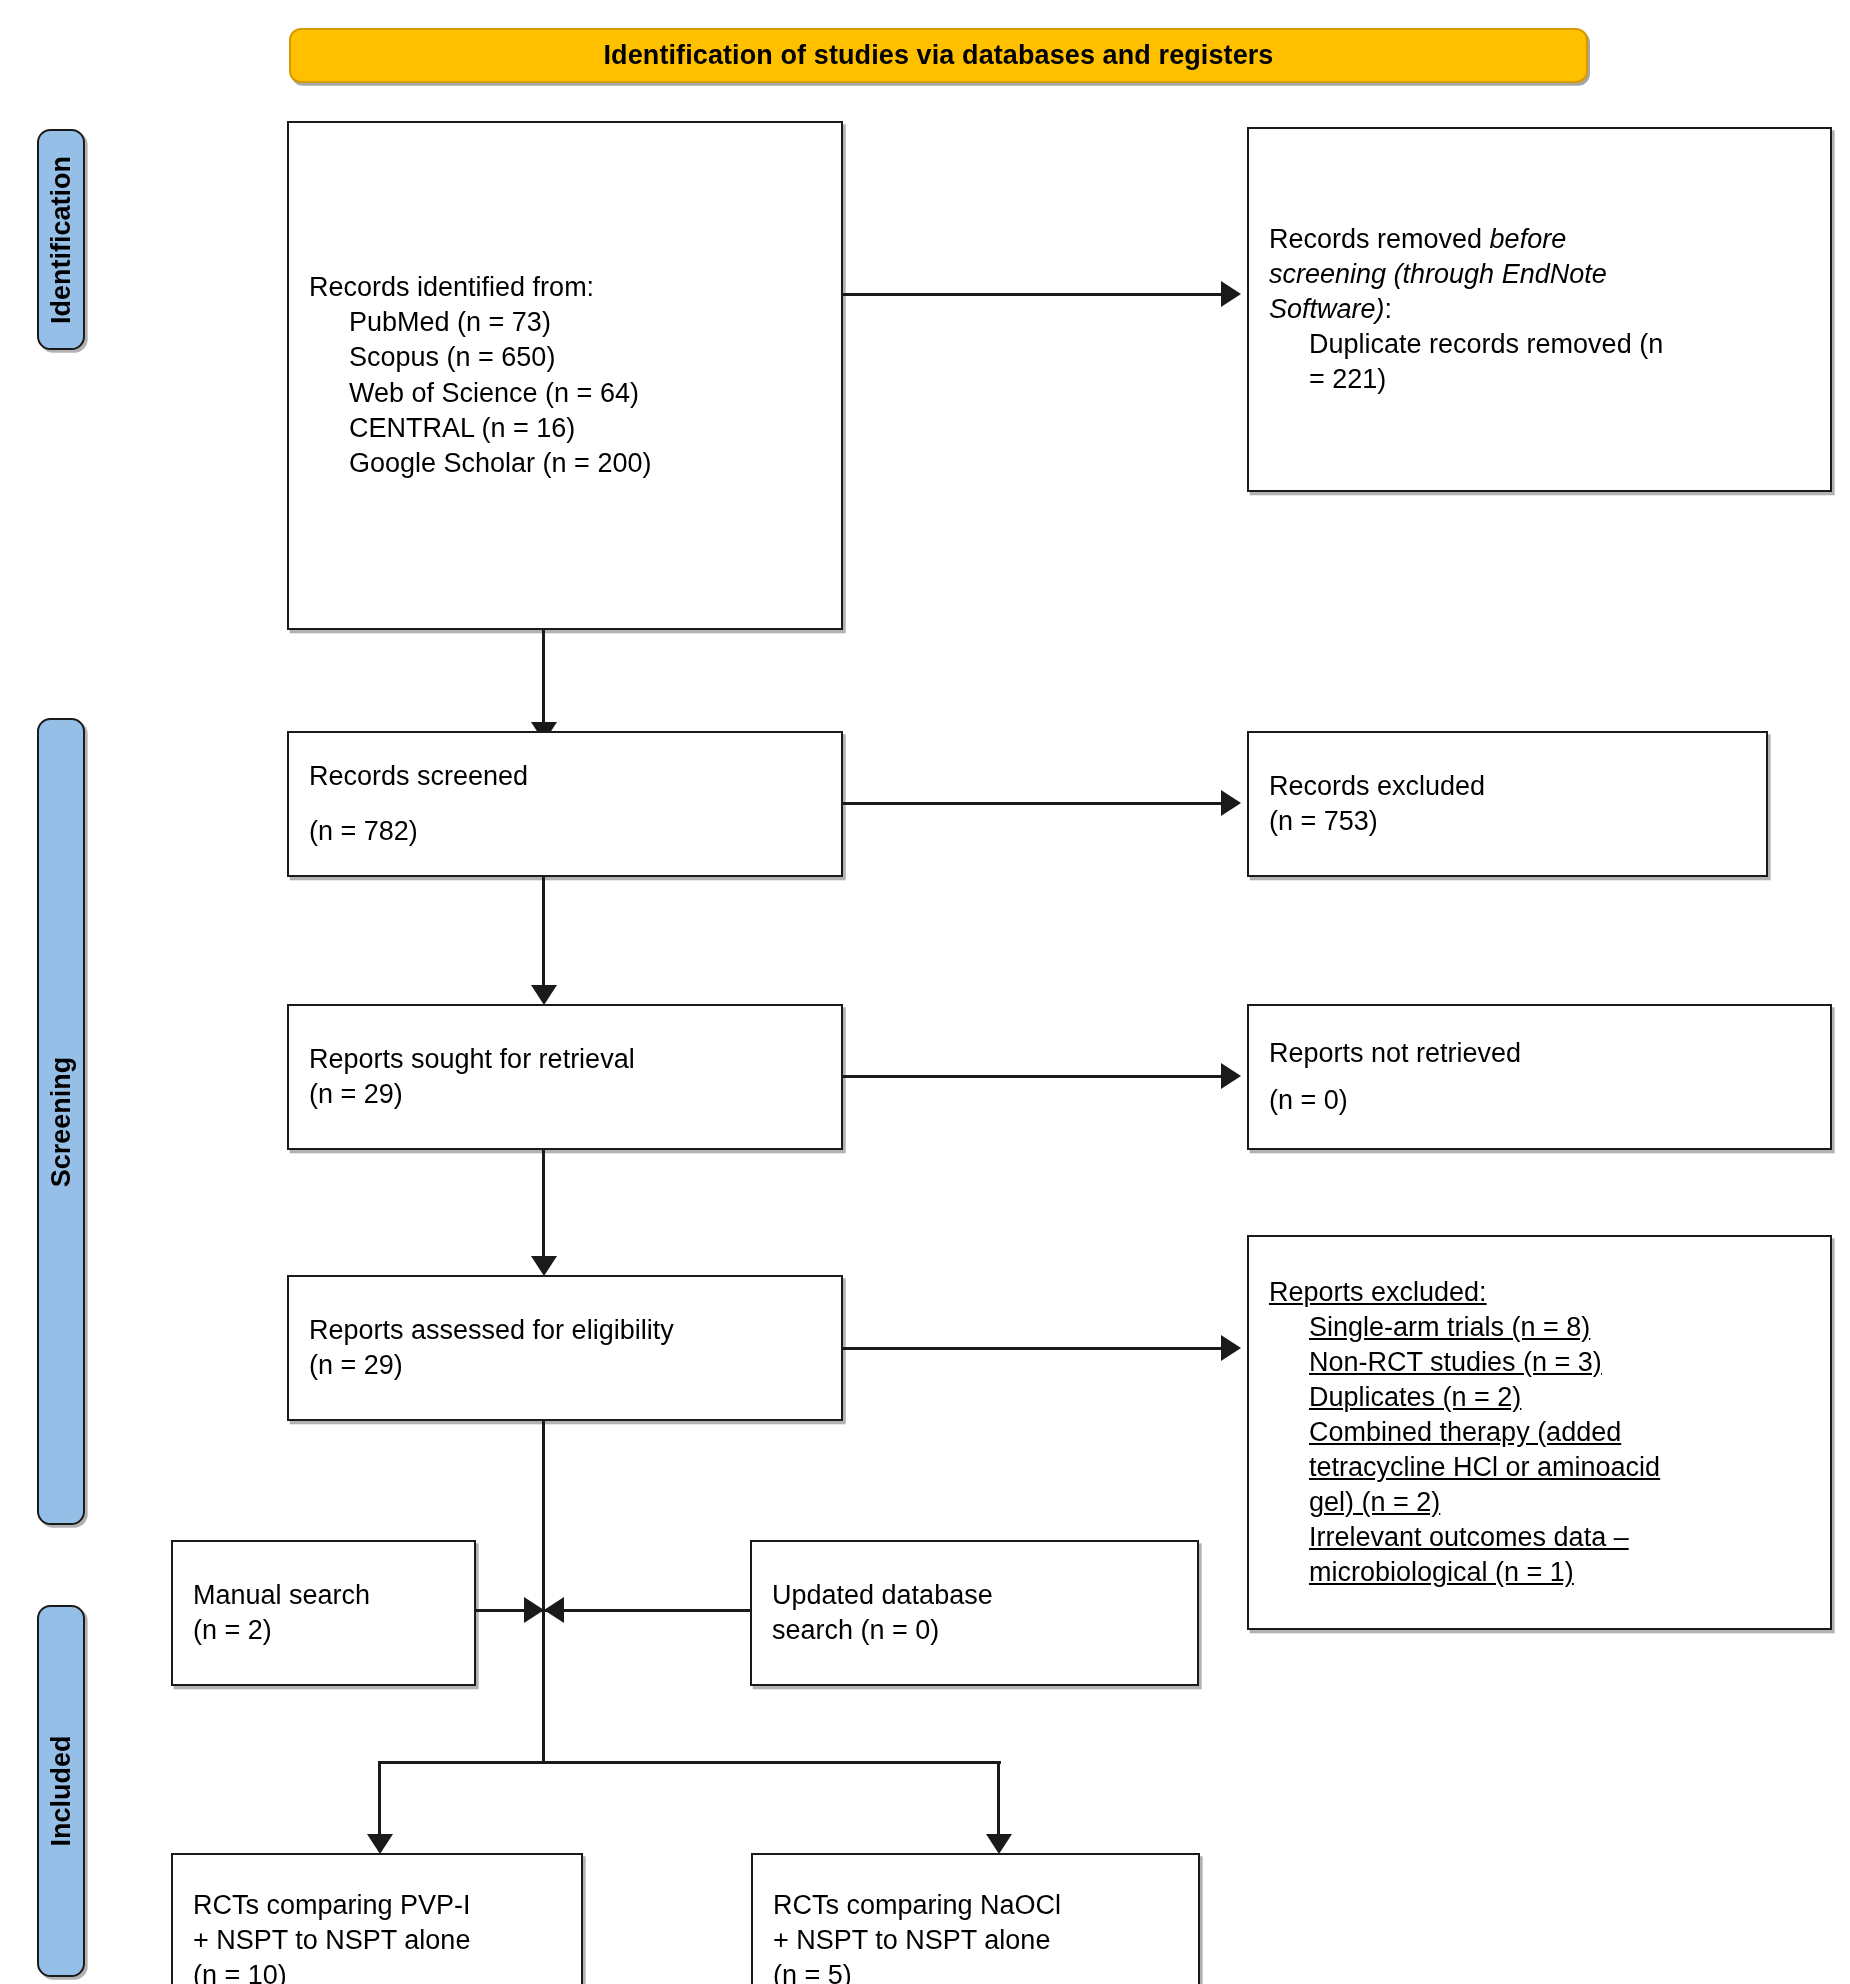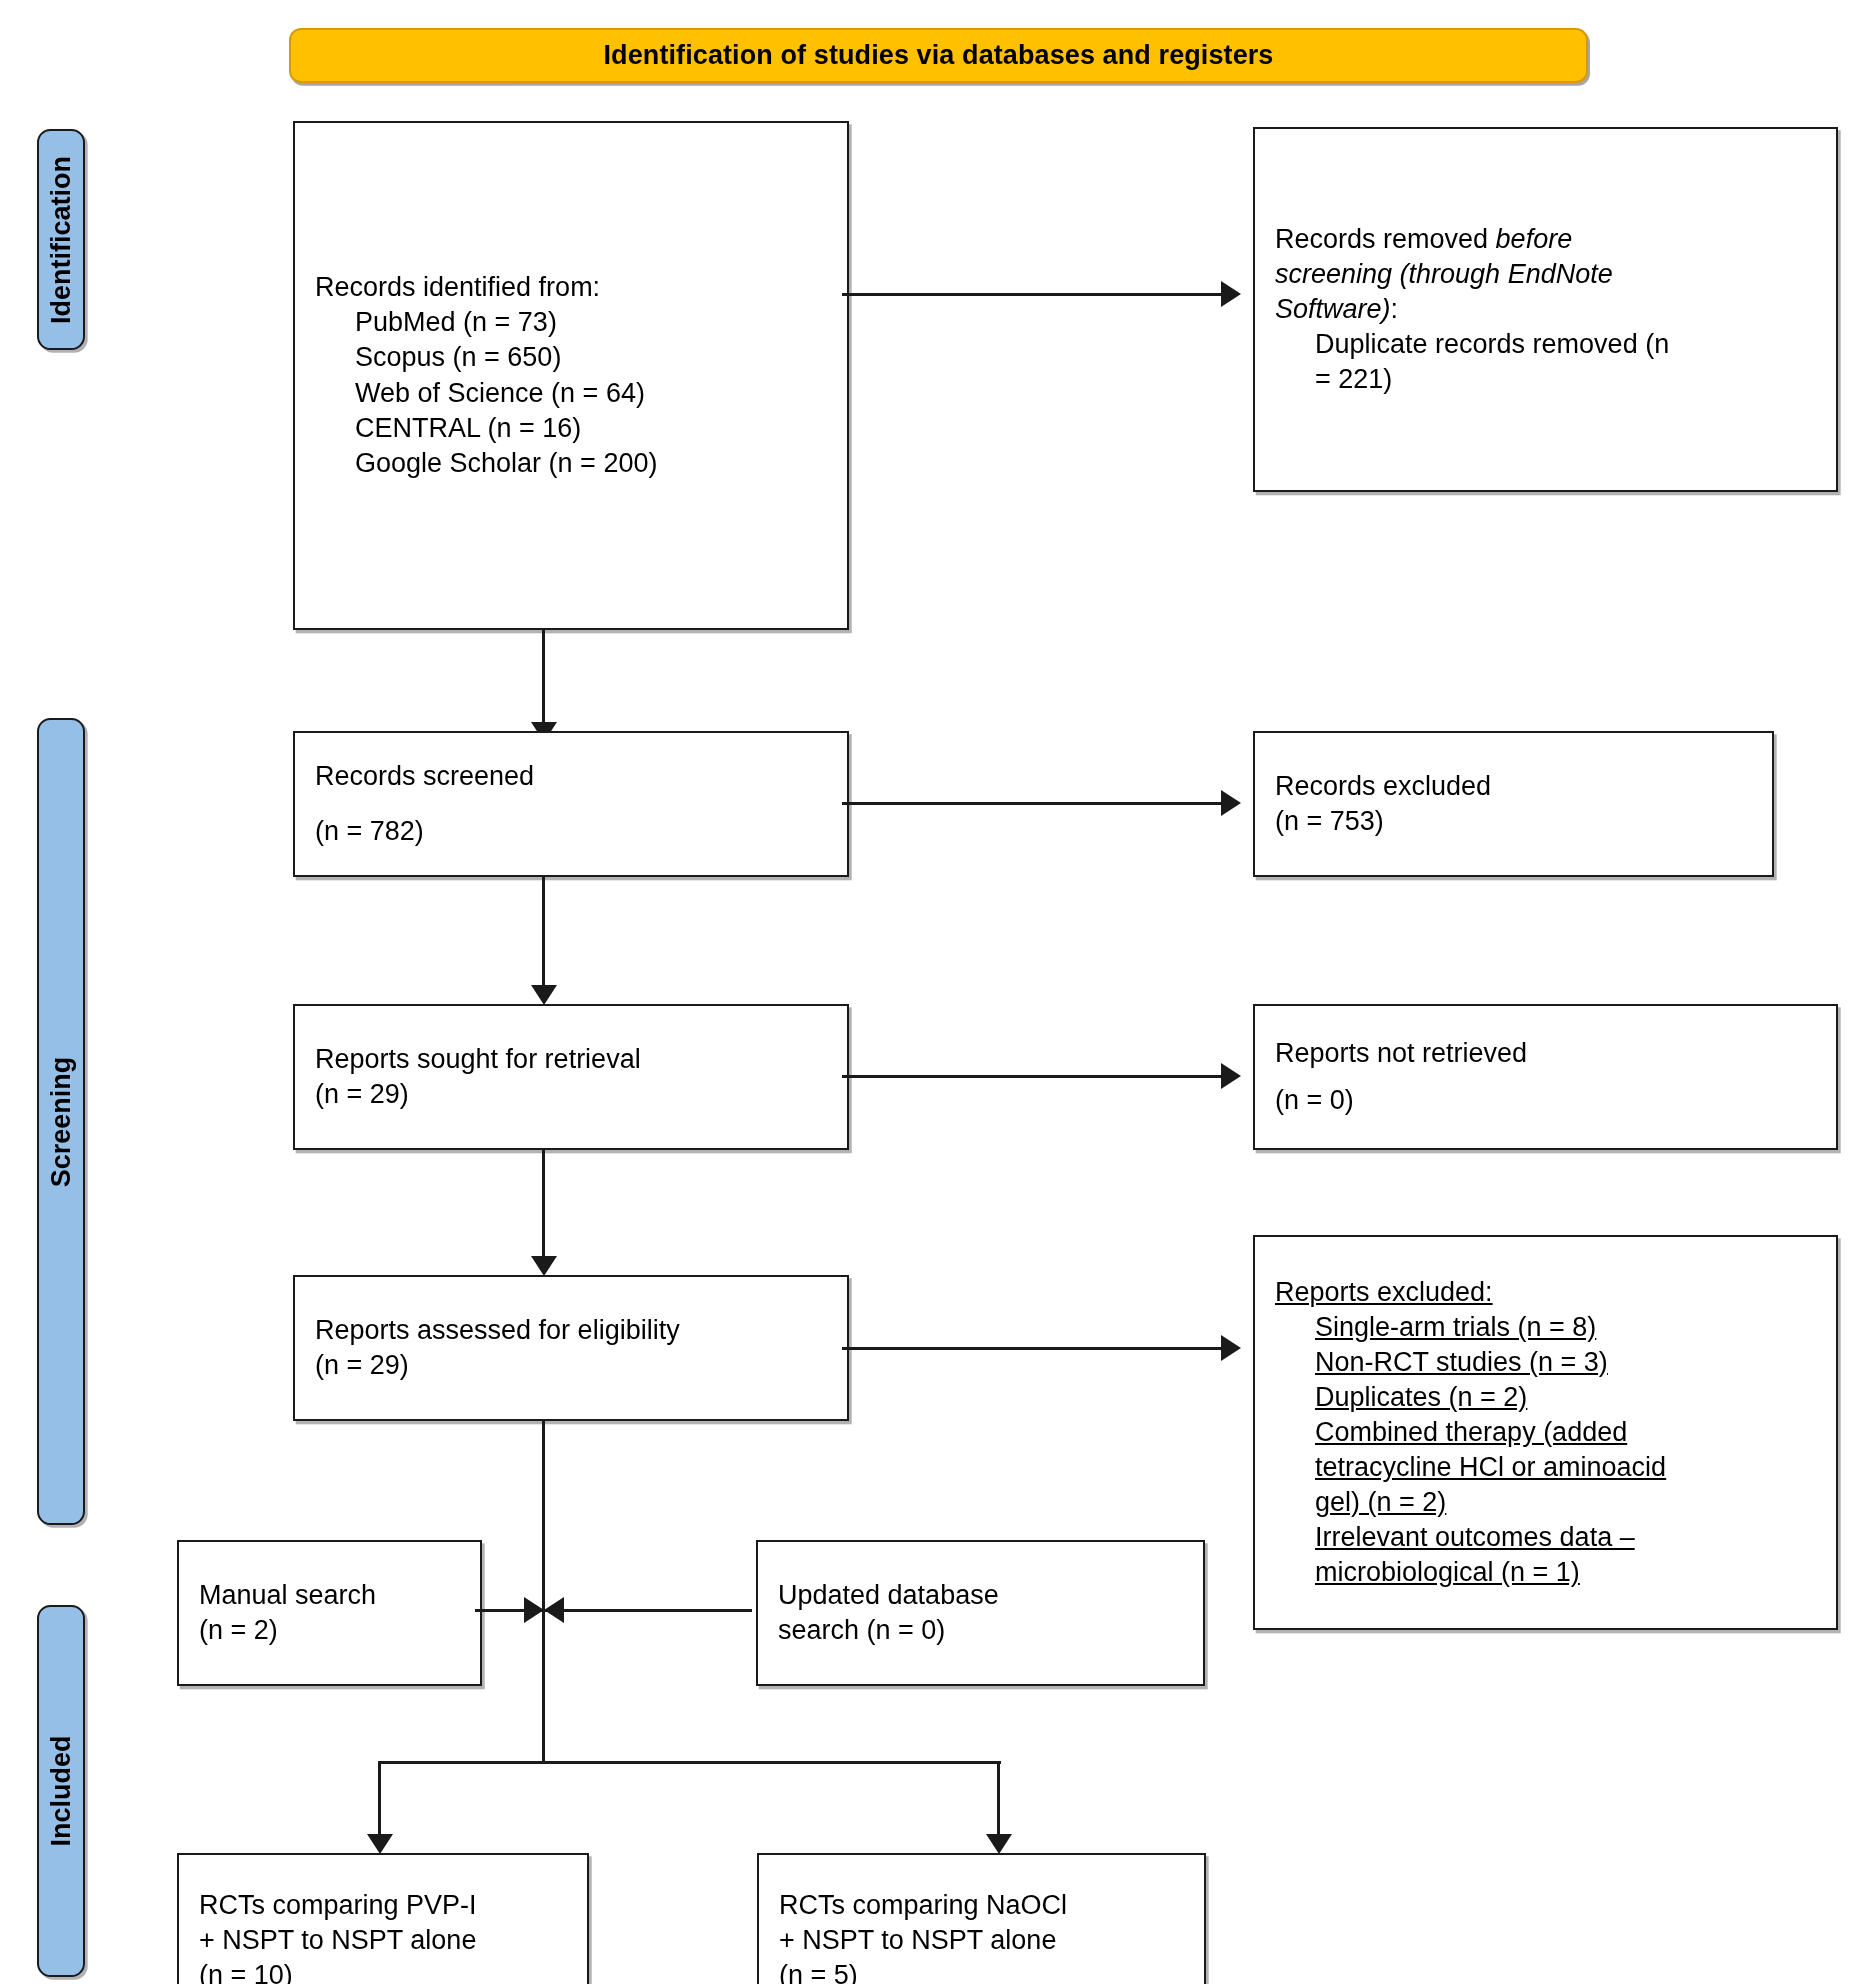--- a/index.html
+++ b/index.html
@@ -56,21 +56,20 @@
   .node{
     background:#ffffff;
     border:2.7px solid #1a1a1a;
     box-shadow:2.7px 3.3px 0 rgba(0,0,0,.30);
     padding:17.4px 20px;
     font-size:27px;
     line-height:1.30;
     display:flex;
     flex-direction:column;
     justify-content:center;
-    margin-left:6px;
   }
   .node .line{white-space:pre-wrap;}
   .node .indent{padding-left:40px;}
   .node .ital{font-style:italic;}
 
   
   .vline{background:#1a1a1a;width:3.3px;}
   .hline{background:#1a1a1a;height:3.3px;}
 
   .arrow-down{

